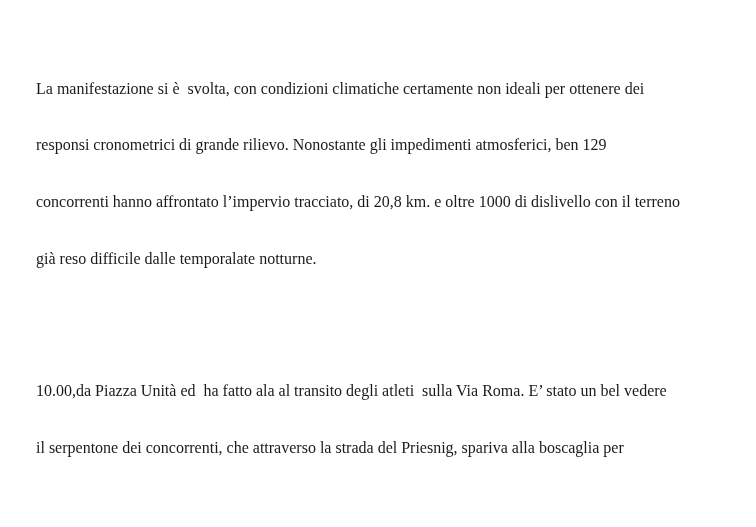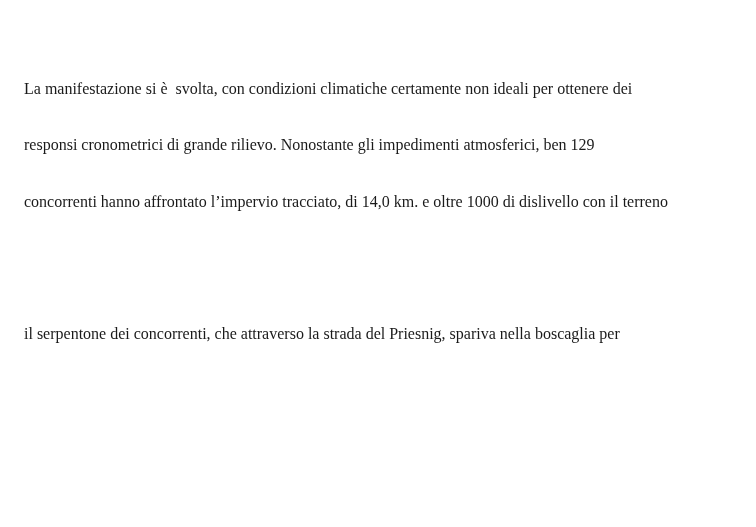--- a/index.html
+++ b/index.html
@@ -20,33 +20,36 @@
       width: 730px;
       font-family: "Liberation Serif", "DejaVu Serif", serif;
       font-size: 16px;
       line-height: 18.9px;
       color: #1a1a1a;
       white-space: pre;
     }
     .line {
       display: block;
       height: 18.9px;
+      margin-left: 12px;
     }
   </style>
 </head>
 <body>
 
 <div class="doc">
   <div>
     <span class="line">La manifestazione si è  svolta, con condizioni climatiche certamente non ideali per ottenere dei</span>
     <span class="line">responsi cronometrici di grande rilievo. Nonostante gli impedimenti atmosferici, ben 129</span>
-    <span class="line">concorrenti hanno affrontato l’impervio tracciato, di 14,0 km. e oltre 1000 di dislivello con il terreno</span>
+    <span class="line">concorrenti hanno affrontato l’impervio tracciato, di 20,8 km. e oltre 1000 di dislivello con il terreno</span>
+    <span class="line">già reso difficile dalle temporalate notturne.</span>
   </div>
   <div>
-    <span class="line">il serpentone dei concorrenti, che attraverso la strada del Priesnig, spariva nella boscaglia per</span>
+    <span class="line">10.00,da Piazza Unità ed  ha fatto ala al transito degli atleti  sulla Via Roma. E’ stato un bel vedere</span>
+    <span class="line">il serpentone dei concorrenti, che attraverso la strada del Priesnig, spariva alla boscaglia per</span>
     
   </div>
   
   
   
   
   
   
 </div>
 

